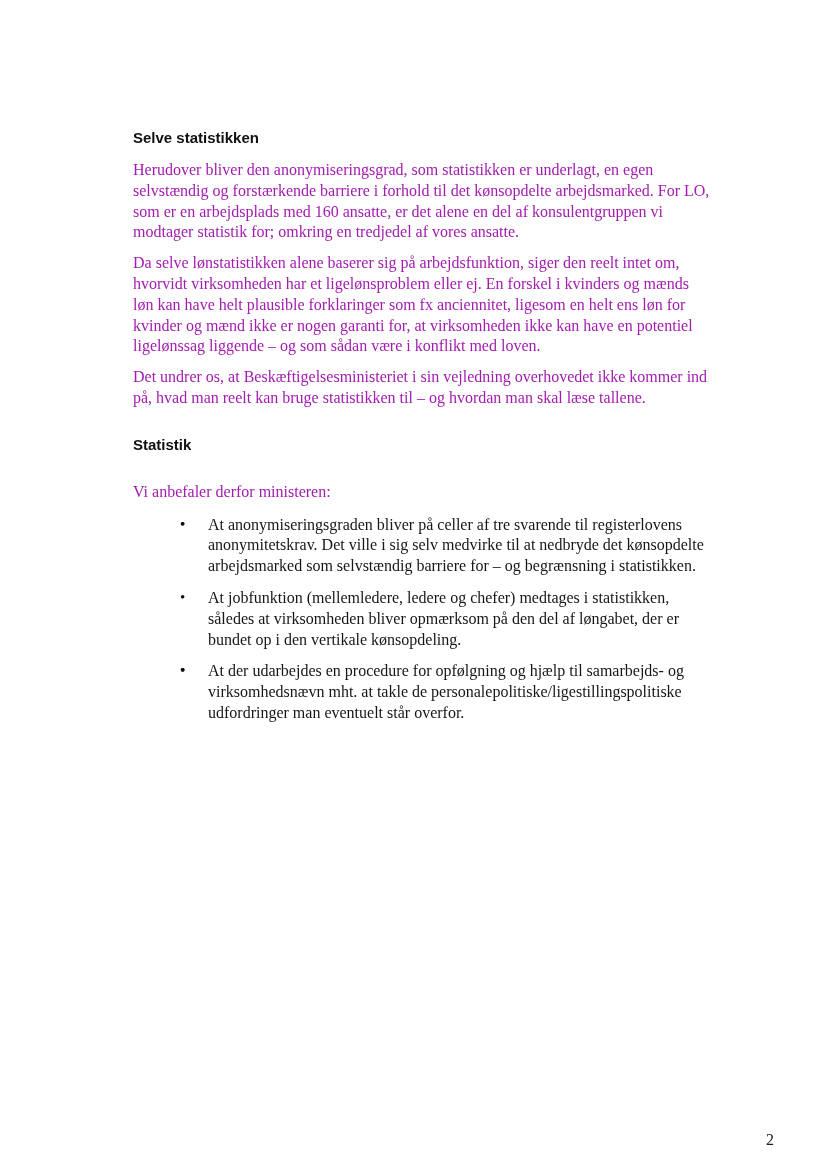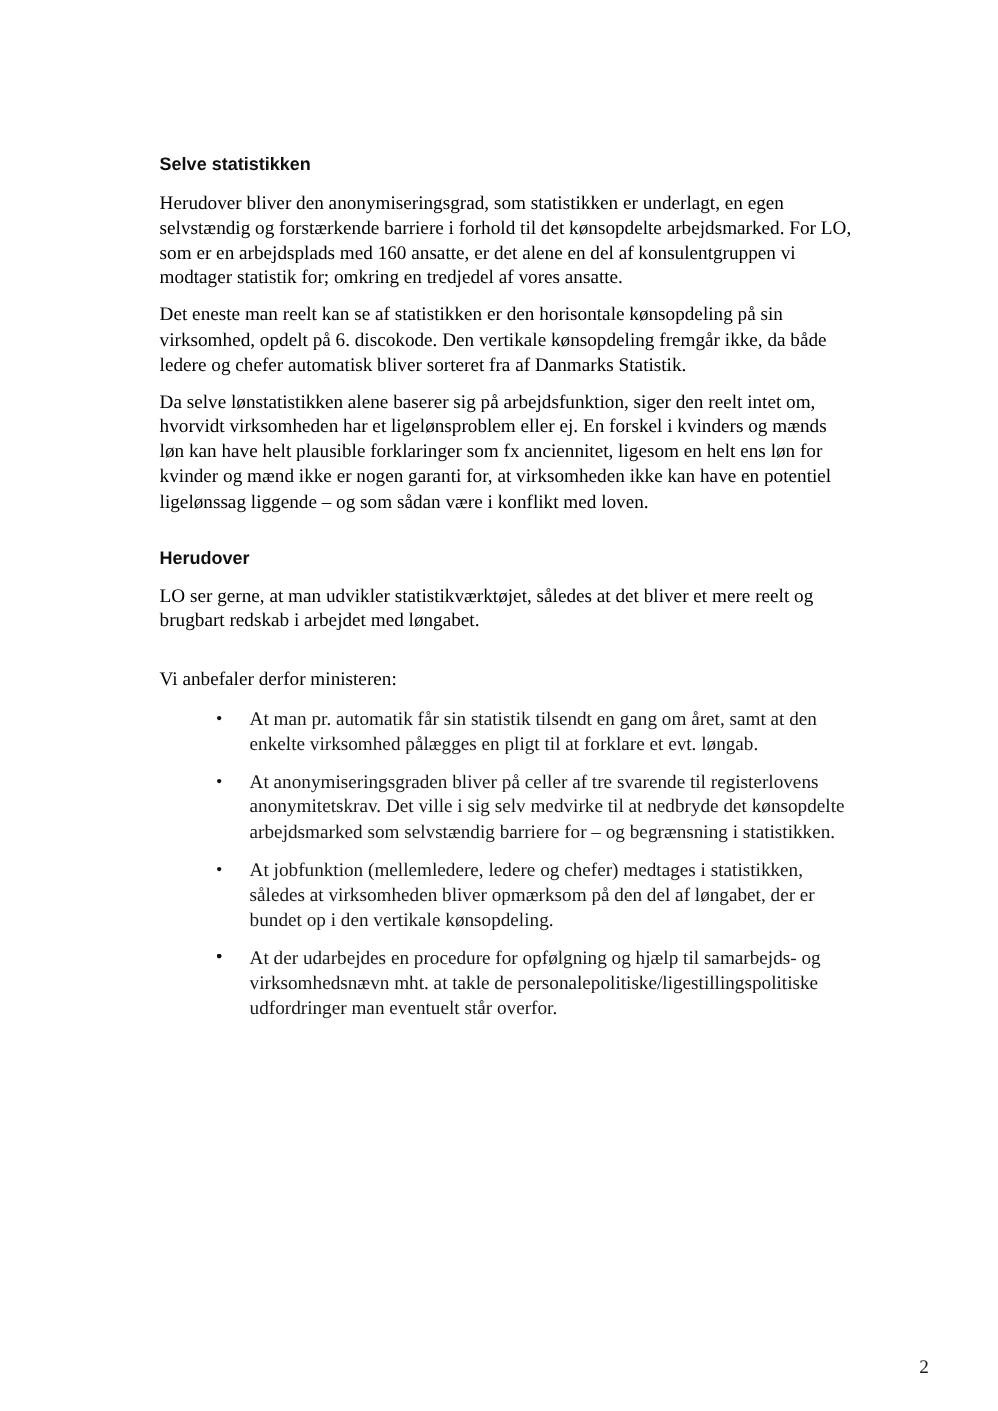--- a/index.html
+++ b/index.html
@@ -30,21 +30,21 @@
     line-height: 19px;
   }
   .doc-heading.second {
     margin-top: 26px;
   }
   .doc-para {
     font-family: "Liberation Serif", serif;
     font-size: 16px;
     line-height: 20.8px;
     margin: 0 0 10px 0;
-    color: #000000;
+    color: #a21caf;
   }
   .doc-para.intro {
     margin-bottom: 12px;
     margin-top: 28px;
   }
   .rec-list {
     list-style: none;
     margin: 3px 0 0 0;
     padding: 0;
   }
@@ -75,32 +75,30 @@
 </style>
 </head>
 <body>
 
 <div class="page">
   <div class="content">
 
     <h2 class="doc-heading">Selve statistikken</h2>
 
     <p class="doc-para">Herudover bliver den anonymiseringsgrad, som statistikken er underlagt, en egen selvstændig og forstærkende barriere i forhold til det kønsopdelte arbejdsmarked. For LO, som er en arbejdsplads med 160 ansatte, er det alene en del af konsulentgruppen vi modtager statistik for; omkring en tredjedel af vores ansatte.</p>
-    <p class="doc-para">Det eneste man reelt kan se af statistikken er den horisontale kønsopdeling på sin virksomhed, opdelt på 6. discokode. Den vertikale kønsopdeling fremgår ikke, da både ledere og chefer automatisk bliver sorteret fra af Danmarks Statistik.</p>
     <p class="doc-para">Da selve lønstatistikken alene baserer sig på arbejdsfunktion, siger den reelt intet om, hvorvidt virksomheden har et ligelønsproblem eller ej. En forskel i kvinders og mænds løn kan have helt plausible forklaringer som fx anciennitet, ligesom en helt ens løn for kvinder og mænd ikke er nogen garanti for, at virksomheden ikke kan have en potentiel ligelønssag liggende – og som sådan være i konflikt med loven.</p>
+    <p class="doc-para">Det undrer os, at Beskæftigelsesministeriet i sin vejledning overhovedet ikke kommer ind på, hvad man reelt kan bruge statistikken til – og hvordan man skal læse tallene.</p>
 
-    <h2 class="doc-heading second">Herudover</h2>
+    <h2 class="doc-heading second">Statistik</h2>
 
-    <p class="doc-para">LO ser gerne, at man udvikler statistikværktøjet, således at det bliver et mere reelt og brugbart redskab i arbejdet med løngabet.</p>
     <p class="doc-para intro">Vi anbefaler derfor ministeren:</p>
 
     <ul class="rec-list">
       <li class="rec-item">
         <span class="bullet-marker">•</span>
-        <span>At man pr. automatik får sin statistik tilsendt en gang om året, samt at den enkelte virksomhed pålægges en pligt til at forklare et evt. løngab.</span>
       </li>
       <li class="rec-item">
         <span class="bullet-marker">•</span>
         <span>At anonymiseringsgraden bliver på celler af tre svarende til registerlovens anonymitetskrav. Det ville i sig selv medvirke til at nedbryde det kønsopdelte arbejdsmarked som selvstændig barriere for – og begrænsning i statistikken.</span>
       </li>
       <li class="rec-item">
         <span class="bullet-marker">•</span>
         <span>At jobfunktion (mellemledere, ledere og chefer) medtages i statistikken, således at virksomheden bliver opmærksom på den del af løngabet, der er bundet op i den vertikale kønsopdeling.</span>
       </li>
       <li class="rec-item">

